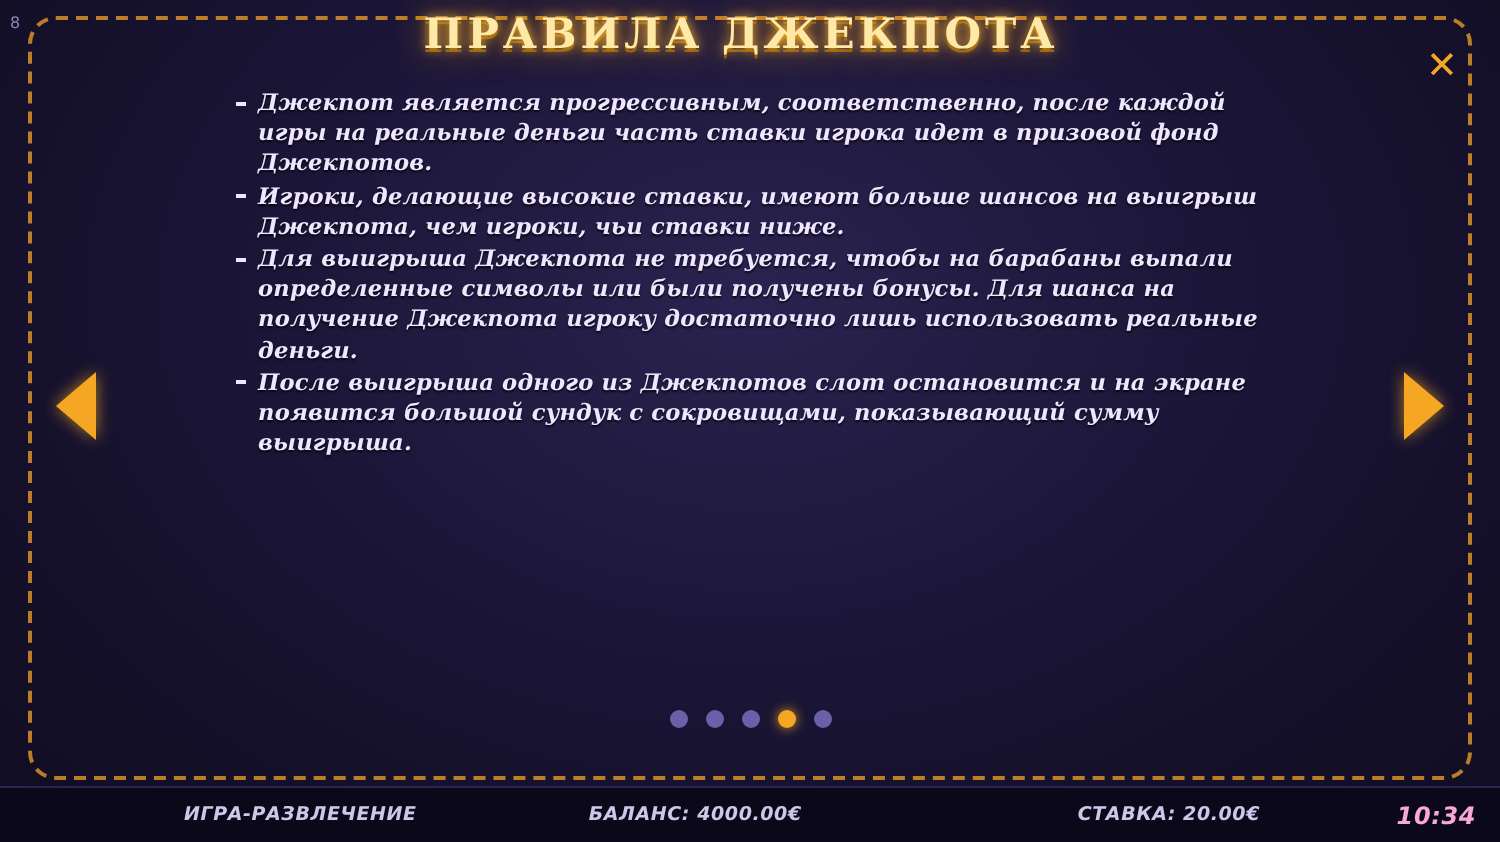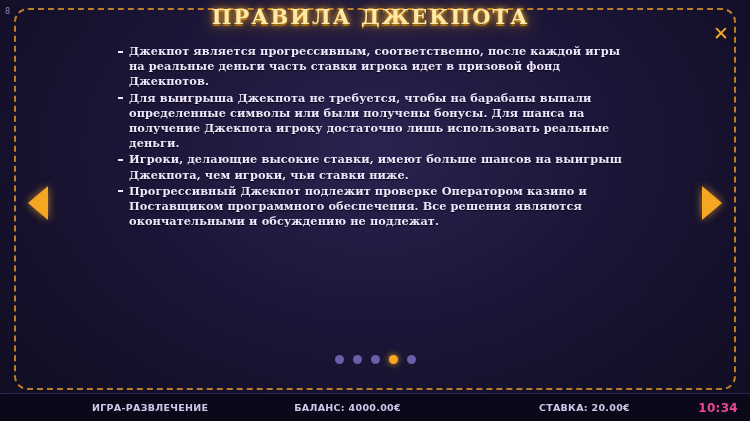--- a/index.html
+++ b/index.html
@@ -89,20 +89,21 @@
   #rules {
     position: absolute;
     left: 118px;
     top: 44px;
     width: 520px;
   }
   .rule {
     position: relative;
     color: #efe6ff;
     font-family: "DejaVu Serif", serif;
+    font-style: italic;
     font-weight: bold;
     font-size: 11.3px;
     line-height: 15.2px;
     letter-spacing: 0.1px;
     padding-left: 11px;
     margin-bottom: 1px;
     text-shadow: 0 1px 1px rgba(0,0,0,.8);
   }
   .rule::before {
     content: "";
@@ -138,29 +139,30 @@
     left: 0; bottom: 0;
     width: 750px; height: 28px;
     background: #0b0919;
     border-top: 1px solid #2c2553;
     display: flex;
     align-items: center;
     color: #cfc7ea;
     font-size: 9.5px;
     font-weight: bold;
     letter-spacing: 0.3px;
+    font-style: italic;
   }
   #bottom-bar .cell { white-space: nowrap; }
   #game-mode { margin-left: 92px; }
   #balance-cell { margin-left: 86px; }
   #bet-cell { margin-left: 138px; text-align: center; }
   #clock {
     position: absolute;
     right: 12px;
-    color: #ec4899;
+    color: #f9a8d4;
     font-size: 12px;
     font-weight: bold;
   }
   .label-val { color: #cfc7ea; }
 </style>
 </head>
 <body>
 
 <div id="screen">
 
@@ -170,23 +172,23 @@
 
   <div id="title">ПРАВИЛА ДЖЕКПОТА</div>
 
   <div id="close-btn">✕</div>
 
   <div id="prev-arrow" class="nav-arrow"></div>
   <div id="next-arrow" class="nav-arrow"></div>
 
   <div id="rules">
     <div class="rule">Джекпот является прогрессивным, соответственно, после каждой игры на реальные деньги часть ставки игрока идет в призовой фонд Джекпотов.</div>
+    <div class="rule">Игроки, делающие высокие ставки, имеют больше шансов на выигрыш Джекпота, чем игроки, чьи ставки ниже.</div>
     <div class="rule">Для выигрыша Джекпота не требуется, чтобы на барабаны выпали определенные символы или были получены бонусы. Для шанса на получение Джекпота игроку достаточно лишь использовать реальные деньги.</div>
-    <div class="rule">Игроки, делающие высокие ставки, имеют больше шансов на выигрыш Джекпота, чем игроки, чьи ставки ниже.</div>
-    <div class="rule">Прогрессивный Джекпот подлежит проверке Оператором казино и Поставщиком программного обеспечения. Все решения являются окончательными и обсуждению не подлежат.</div>
+    <div class="rule">После выигрыша одного из Джекпотов слот остановится и на экране появится большой сундук с сокровищами, показывающий сумму выигрыша.</div>
   </div>
 
   <div id="dots">
     <div class="dot"></div>
     <div class="dot"></div>
     <div class="dot"></div>
     <div class="dot active"></div>
     <div class="dot"></div>
   </div>
 

